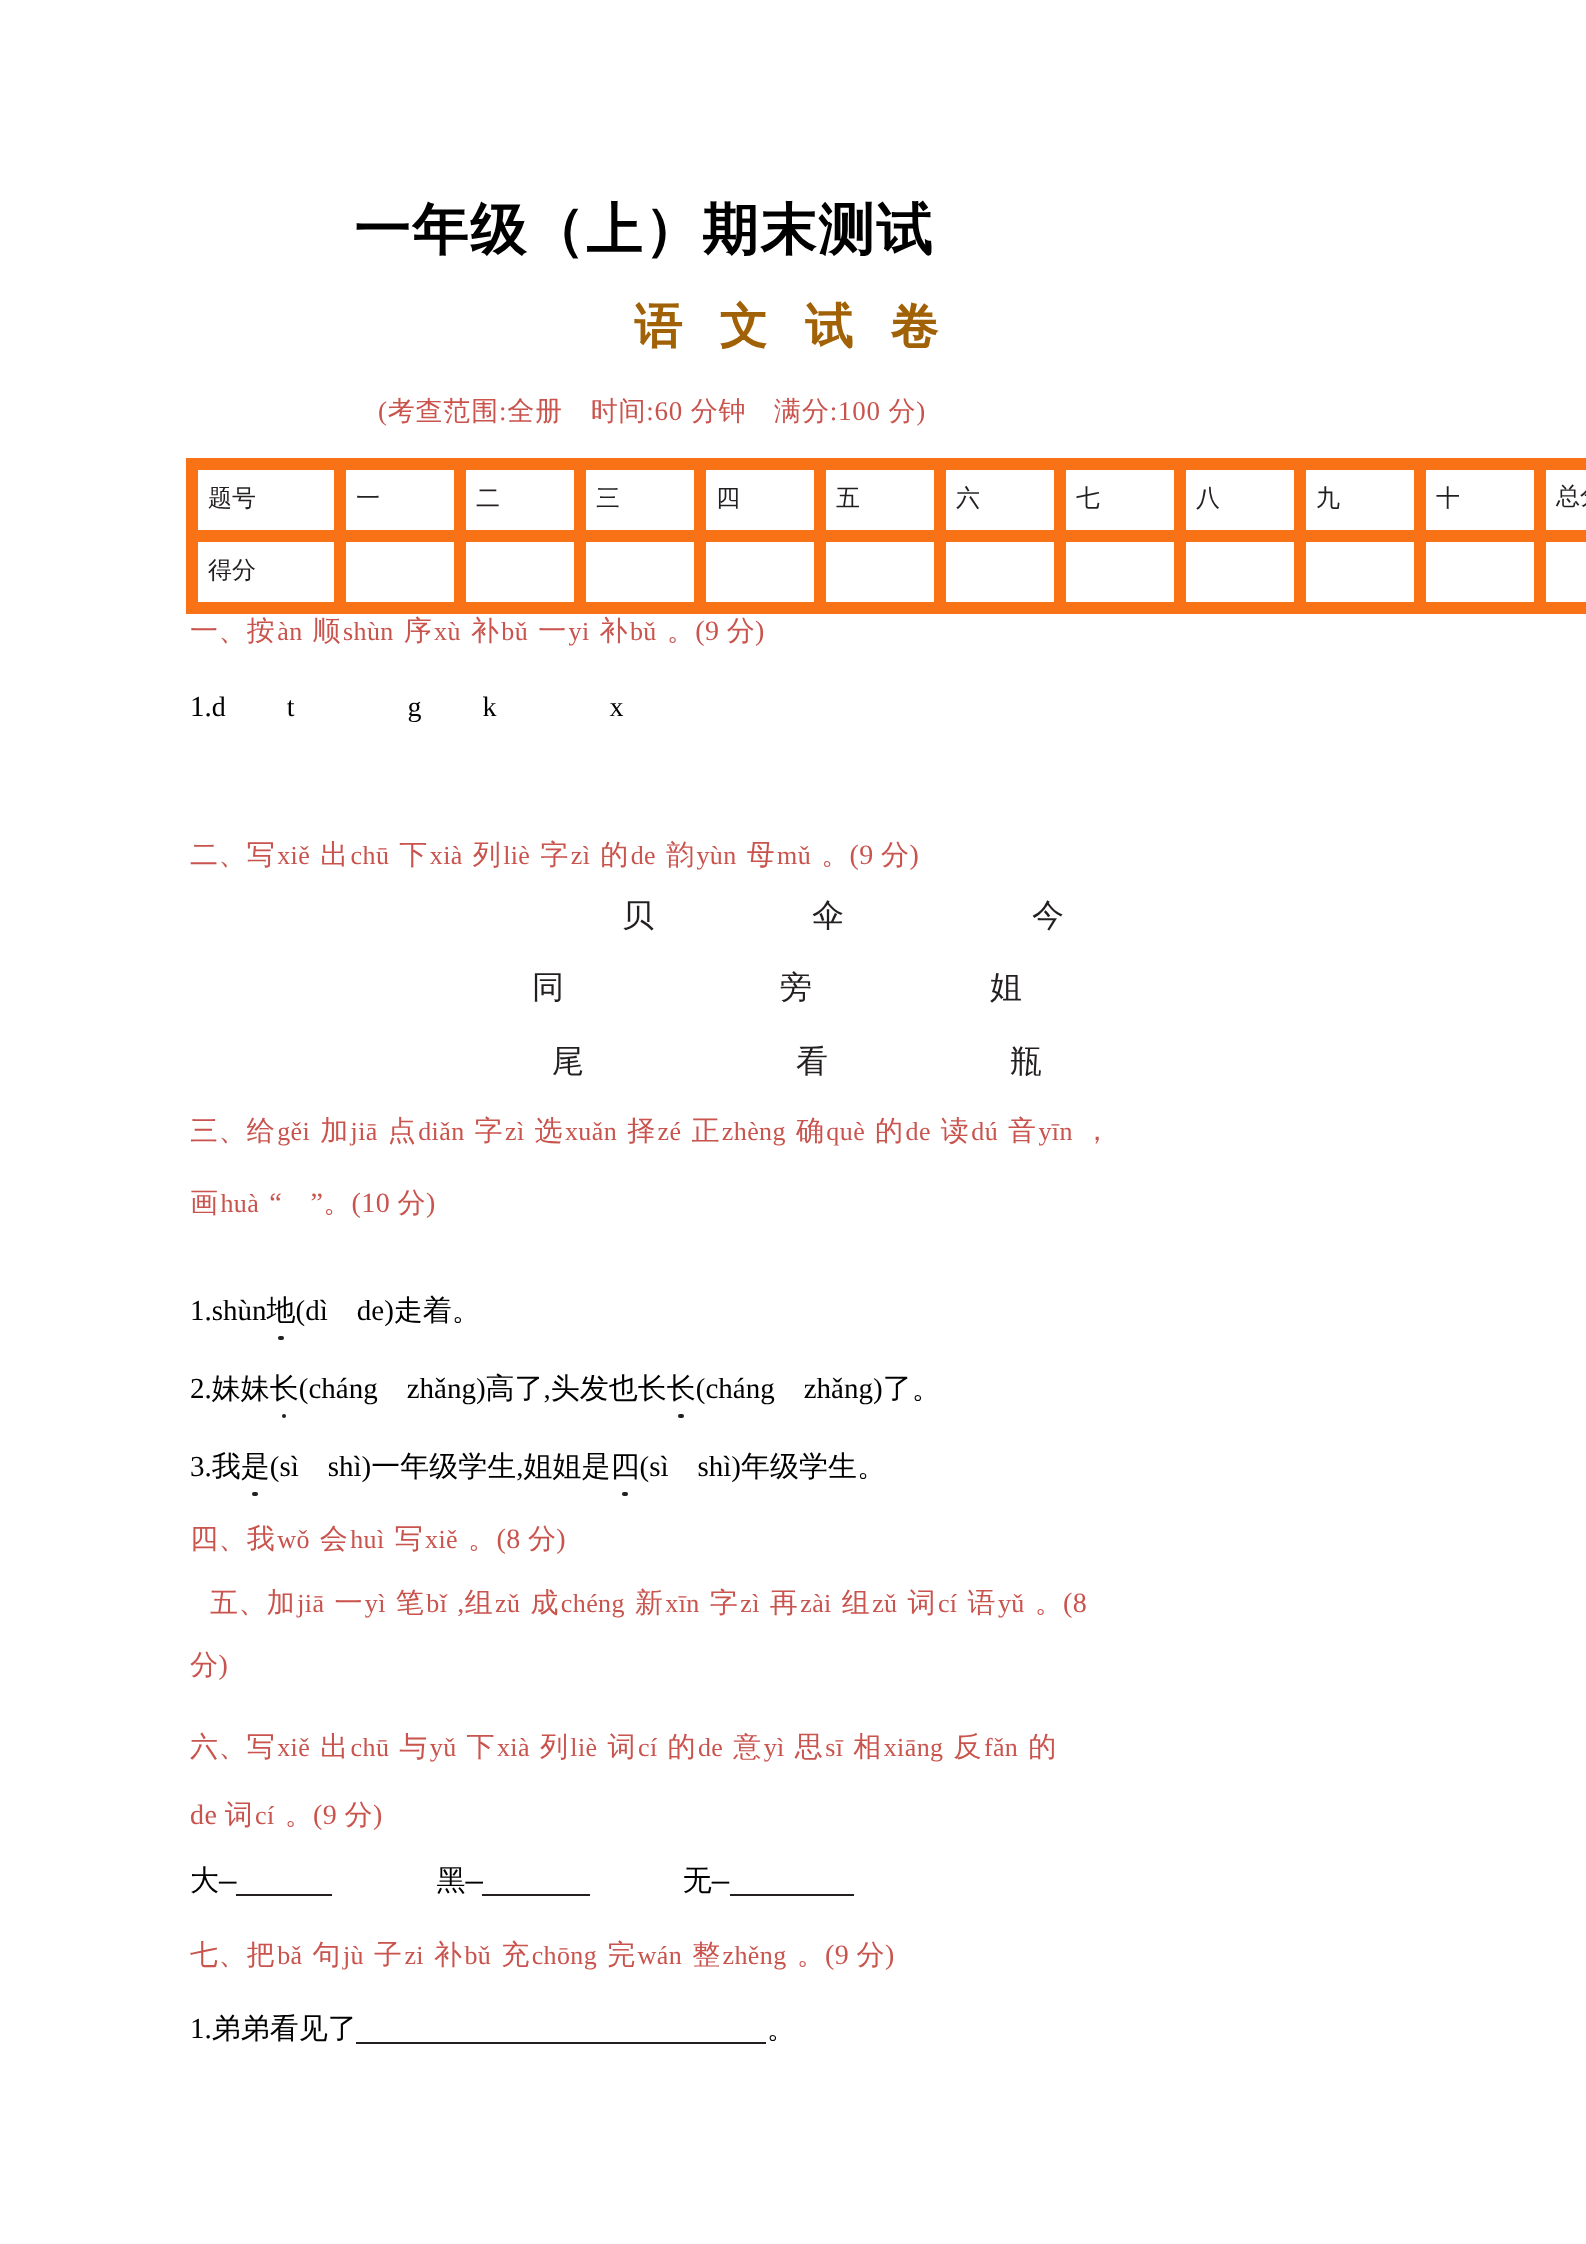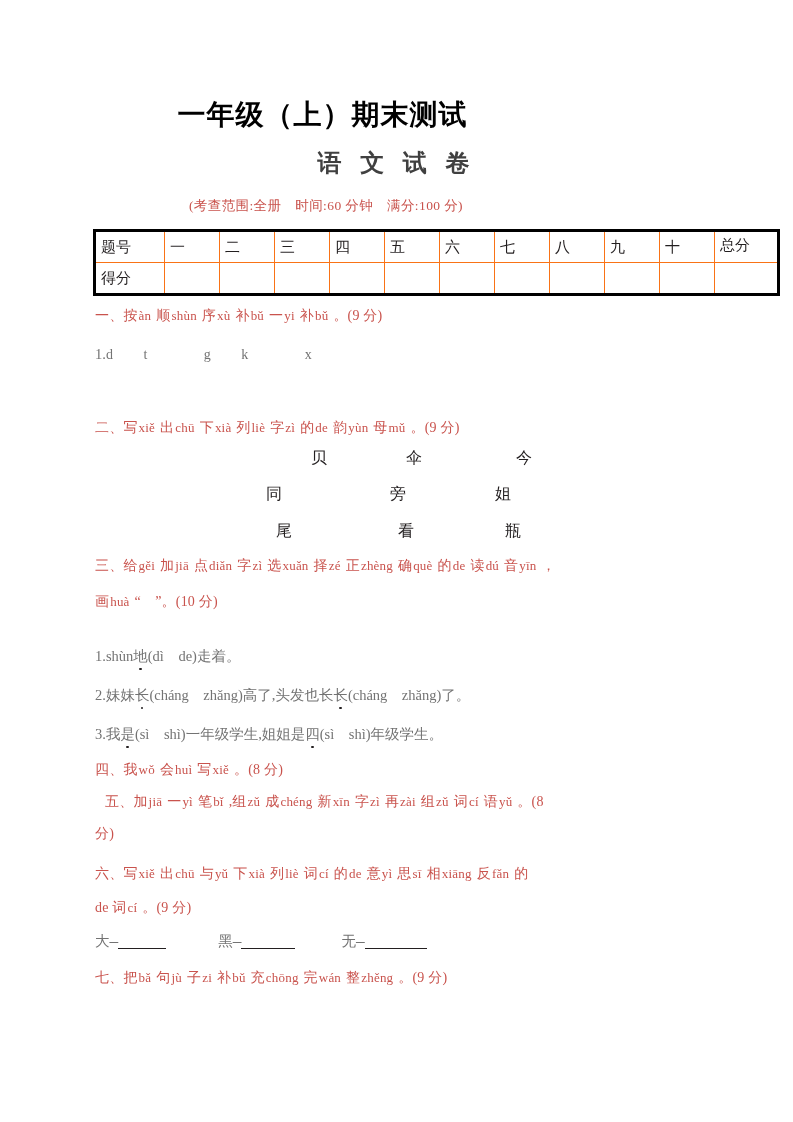--- a/index.html
+++ b/index.html
@@ -37,21 +37,21 @@
   }
   .doc-subtitle {
     position: absolute;
     left: 0; top: 147px;
     width: 793px;
     text-align: center;
     font-size: 24px;
     font-weight: bold;
     letter-spacing: 6px;
     font-family: "Liberation Sans", "DejaVu Sans", sans-serif;
-    color: #404040;
+    color: #a16207;
   }
   .doc-note {
     position: absolute;
     left: 0; top: 197px;
     width: 652px;
     text-align: center;
     font-size: 13.5px;
     color: #c9534d;
     letter-spacing: 0.4px;
   }
@@ -62,23 +62,23 @@
     left: 93px; top: 229px;
     width: 607px;
   }
   table.score-table {
     border-collapse: collapse;
     width: 607px;
     table-layout: fixed;
     border: 3px solid #000;
   }
   table.score-table td {
-    border: 1px solid #f97316;
+    border: 6px solid #f97316;
     height: 30px;
-    font-size: 15px;
+    font-size: 12px;
     padding: 0 0 0 5px;
     color: #231f20;
     vertical-align: middle;
     line-height: 1.1;
   }
   table.score-table td.hdr-first { width: 63px; }
   table.score-table td.num { width: 49px; }
   table.score-table td.total { width: 57px; font-family: Liberation Mono, monospace; }
 
   
@@ -92,21 +92,21 @@
   }
   .py {
     font-family: "Liberation Serif", "DejaVu Serif", serif;
     font-size: 13px;
     padding-left: 1px;
     padding-right: 5px;
   }
   .body-line {
     position: absolute;
     font-size: 14.5px;
-    color: #737373;
+    color: #000000;
     white-space: nowrap;
     line-height: 22px;
   }
   .mono-letters {
     font-family: "Liberation Serif", "DejaVu Serif", serif;
     font-size: 14px;
     letter-spacing: 0.5px;
   }
   .gap-sm { display: inline-block; width: 30px; }
   .gap-lg { display: inline-block; width: 56px; }
@@ -254,14 +254,17 @@
   </div>
 
   <div class="body-line" style="left:95px; top:931px;font-family:Liberation Mono, monospace;">
     <span>大—</span><span class="blank b-short"></span><span class="sp-a"></span><span>黑—</span><span class="blank b-mid"></span><span class="sp-b"></span><span>无—</span><span class="blank b-wide"></span>
   </div>
 
   <div class="sec-head" style="left:95px; top:965px;">
     <span>七、</span><span>把</span><span class="py">bǎ</span><span>句</span><span class="py">jù</span><span>子</span><span class="py">zi</span><span>补</span><span class="py">bǔ</span><span>充</span><span class="py">chōng</span><span>完</span><span class="py">wán</span><span>整</span><span class="py">zhěng</span><span>。(9 分)</span>
   </div>
 
+  <div class="body-line" style="left:95px; top:1004px;">
+    <span>1.</span><span>弟弟看见了</span><span class="blank b-long"></span><span>。</span>
+  </div>
 
 </div>
 
 </body></html>

